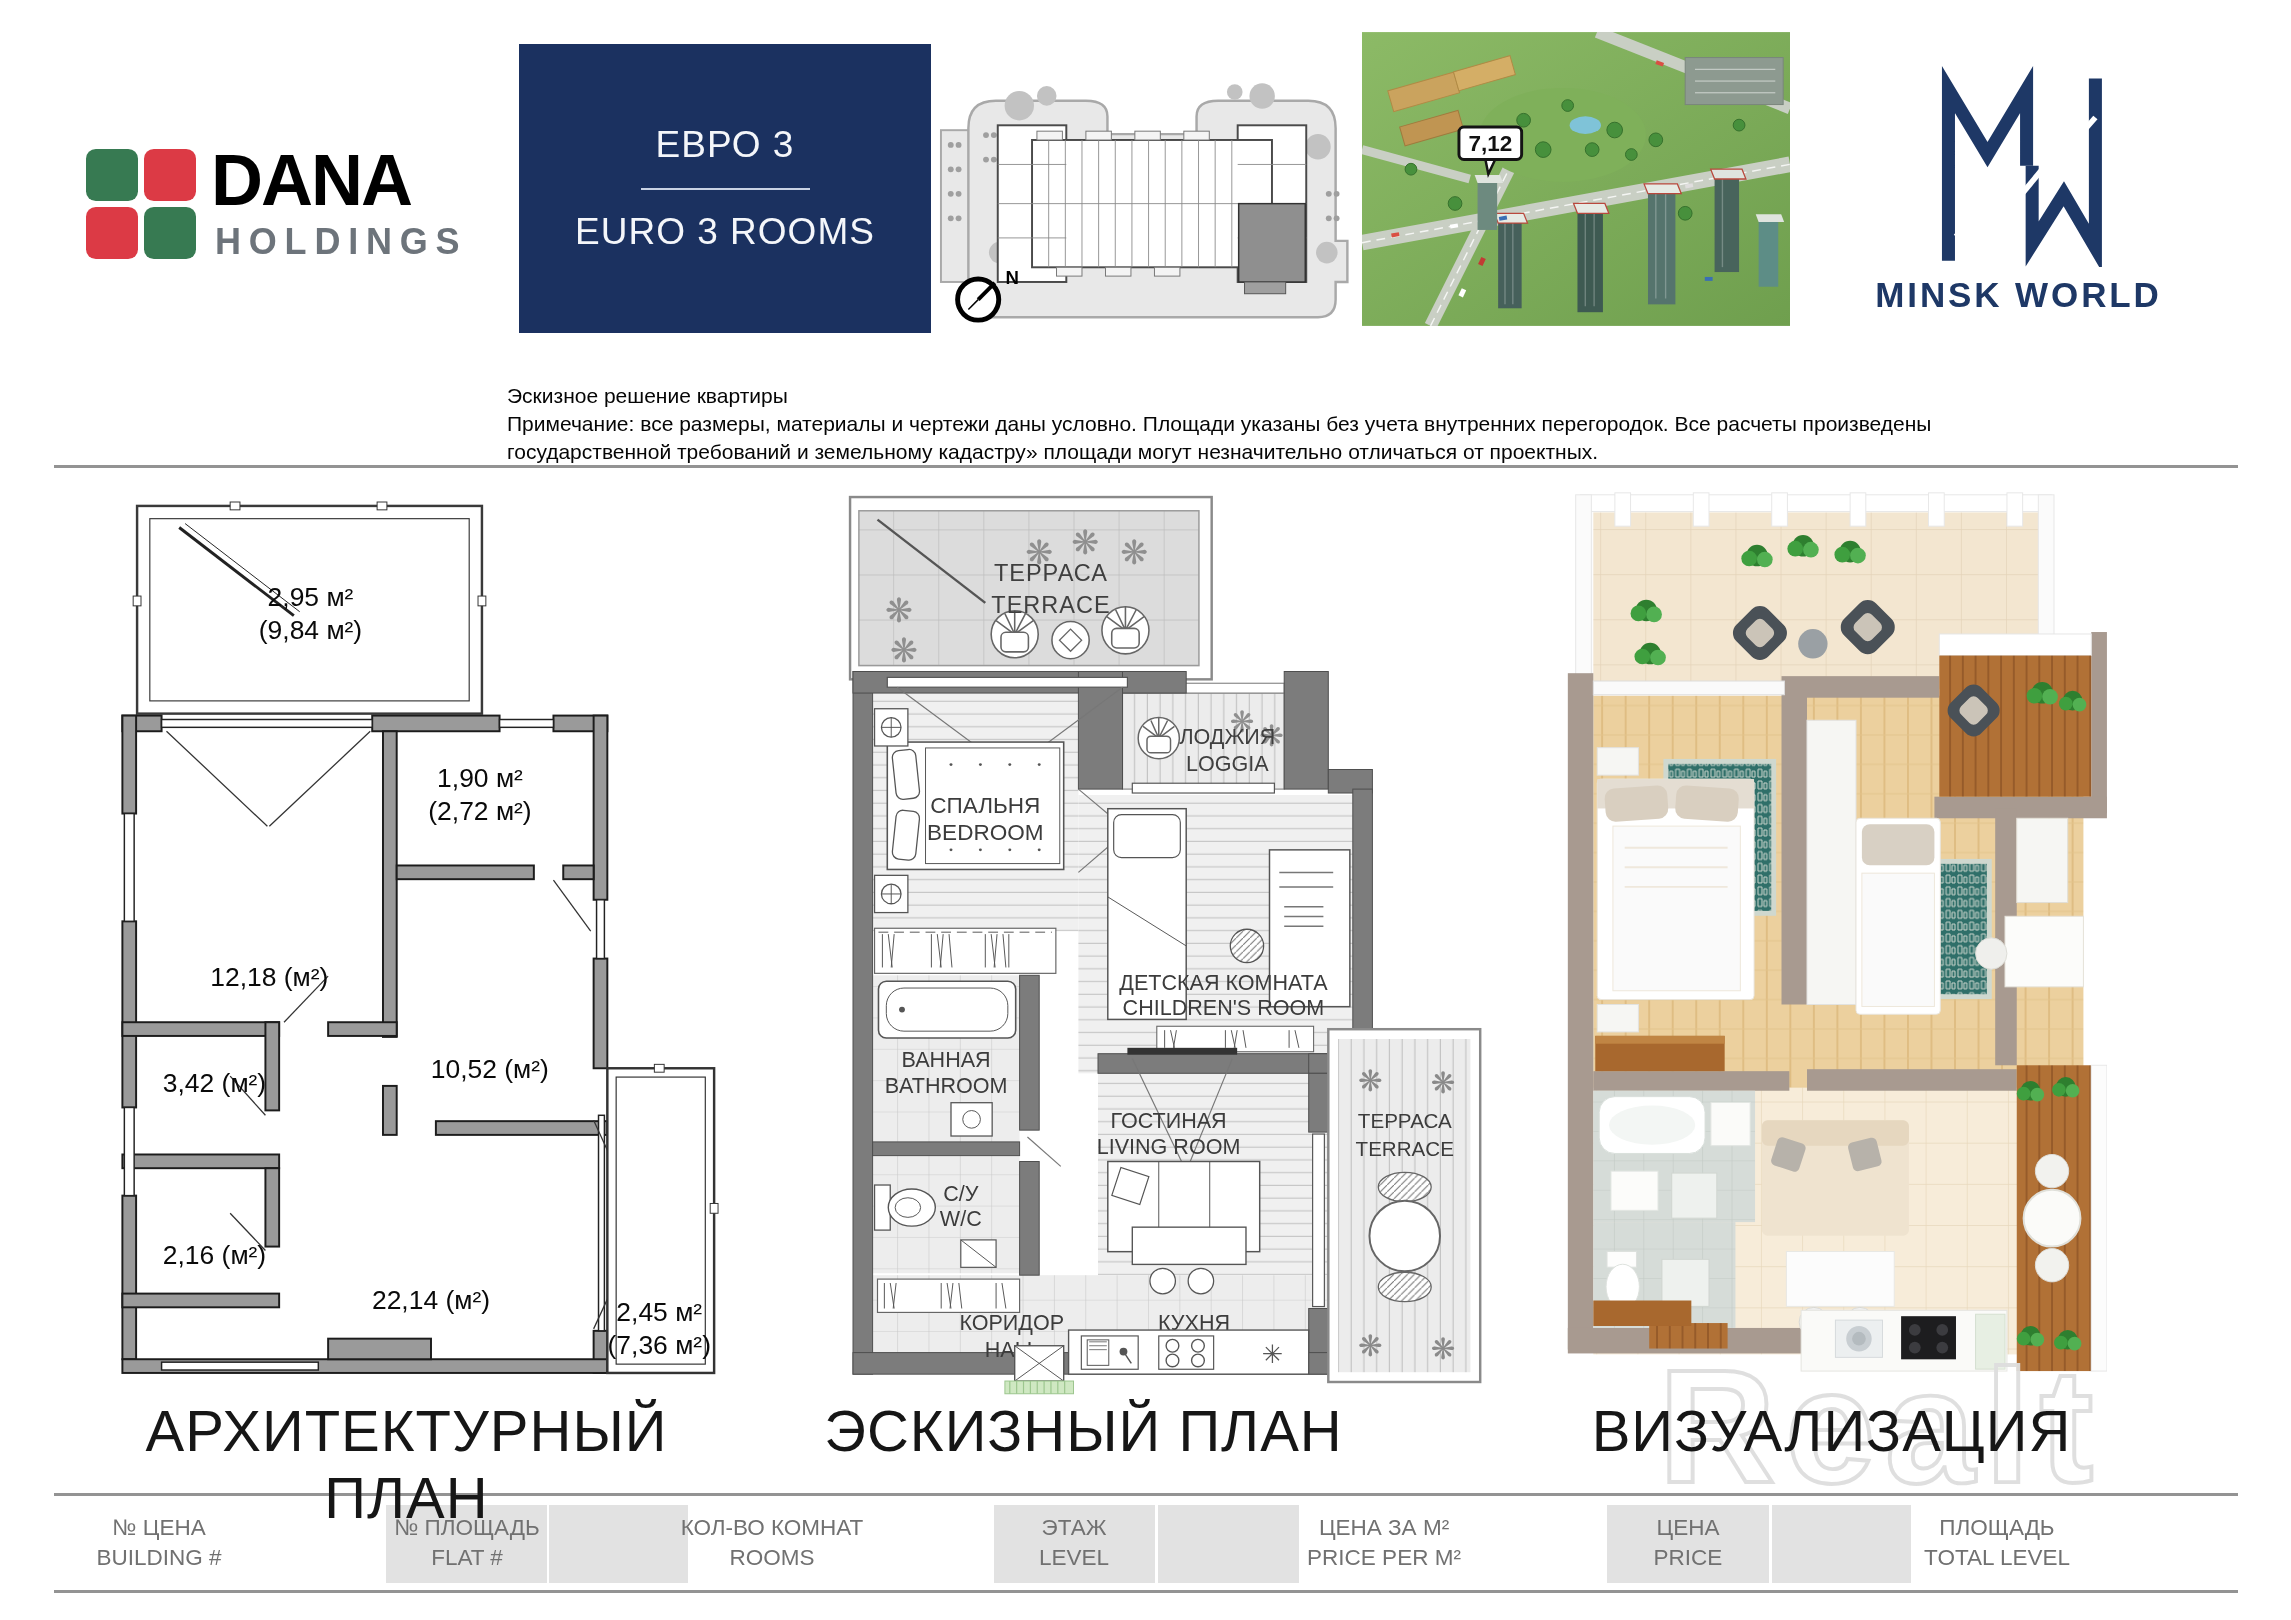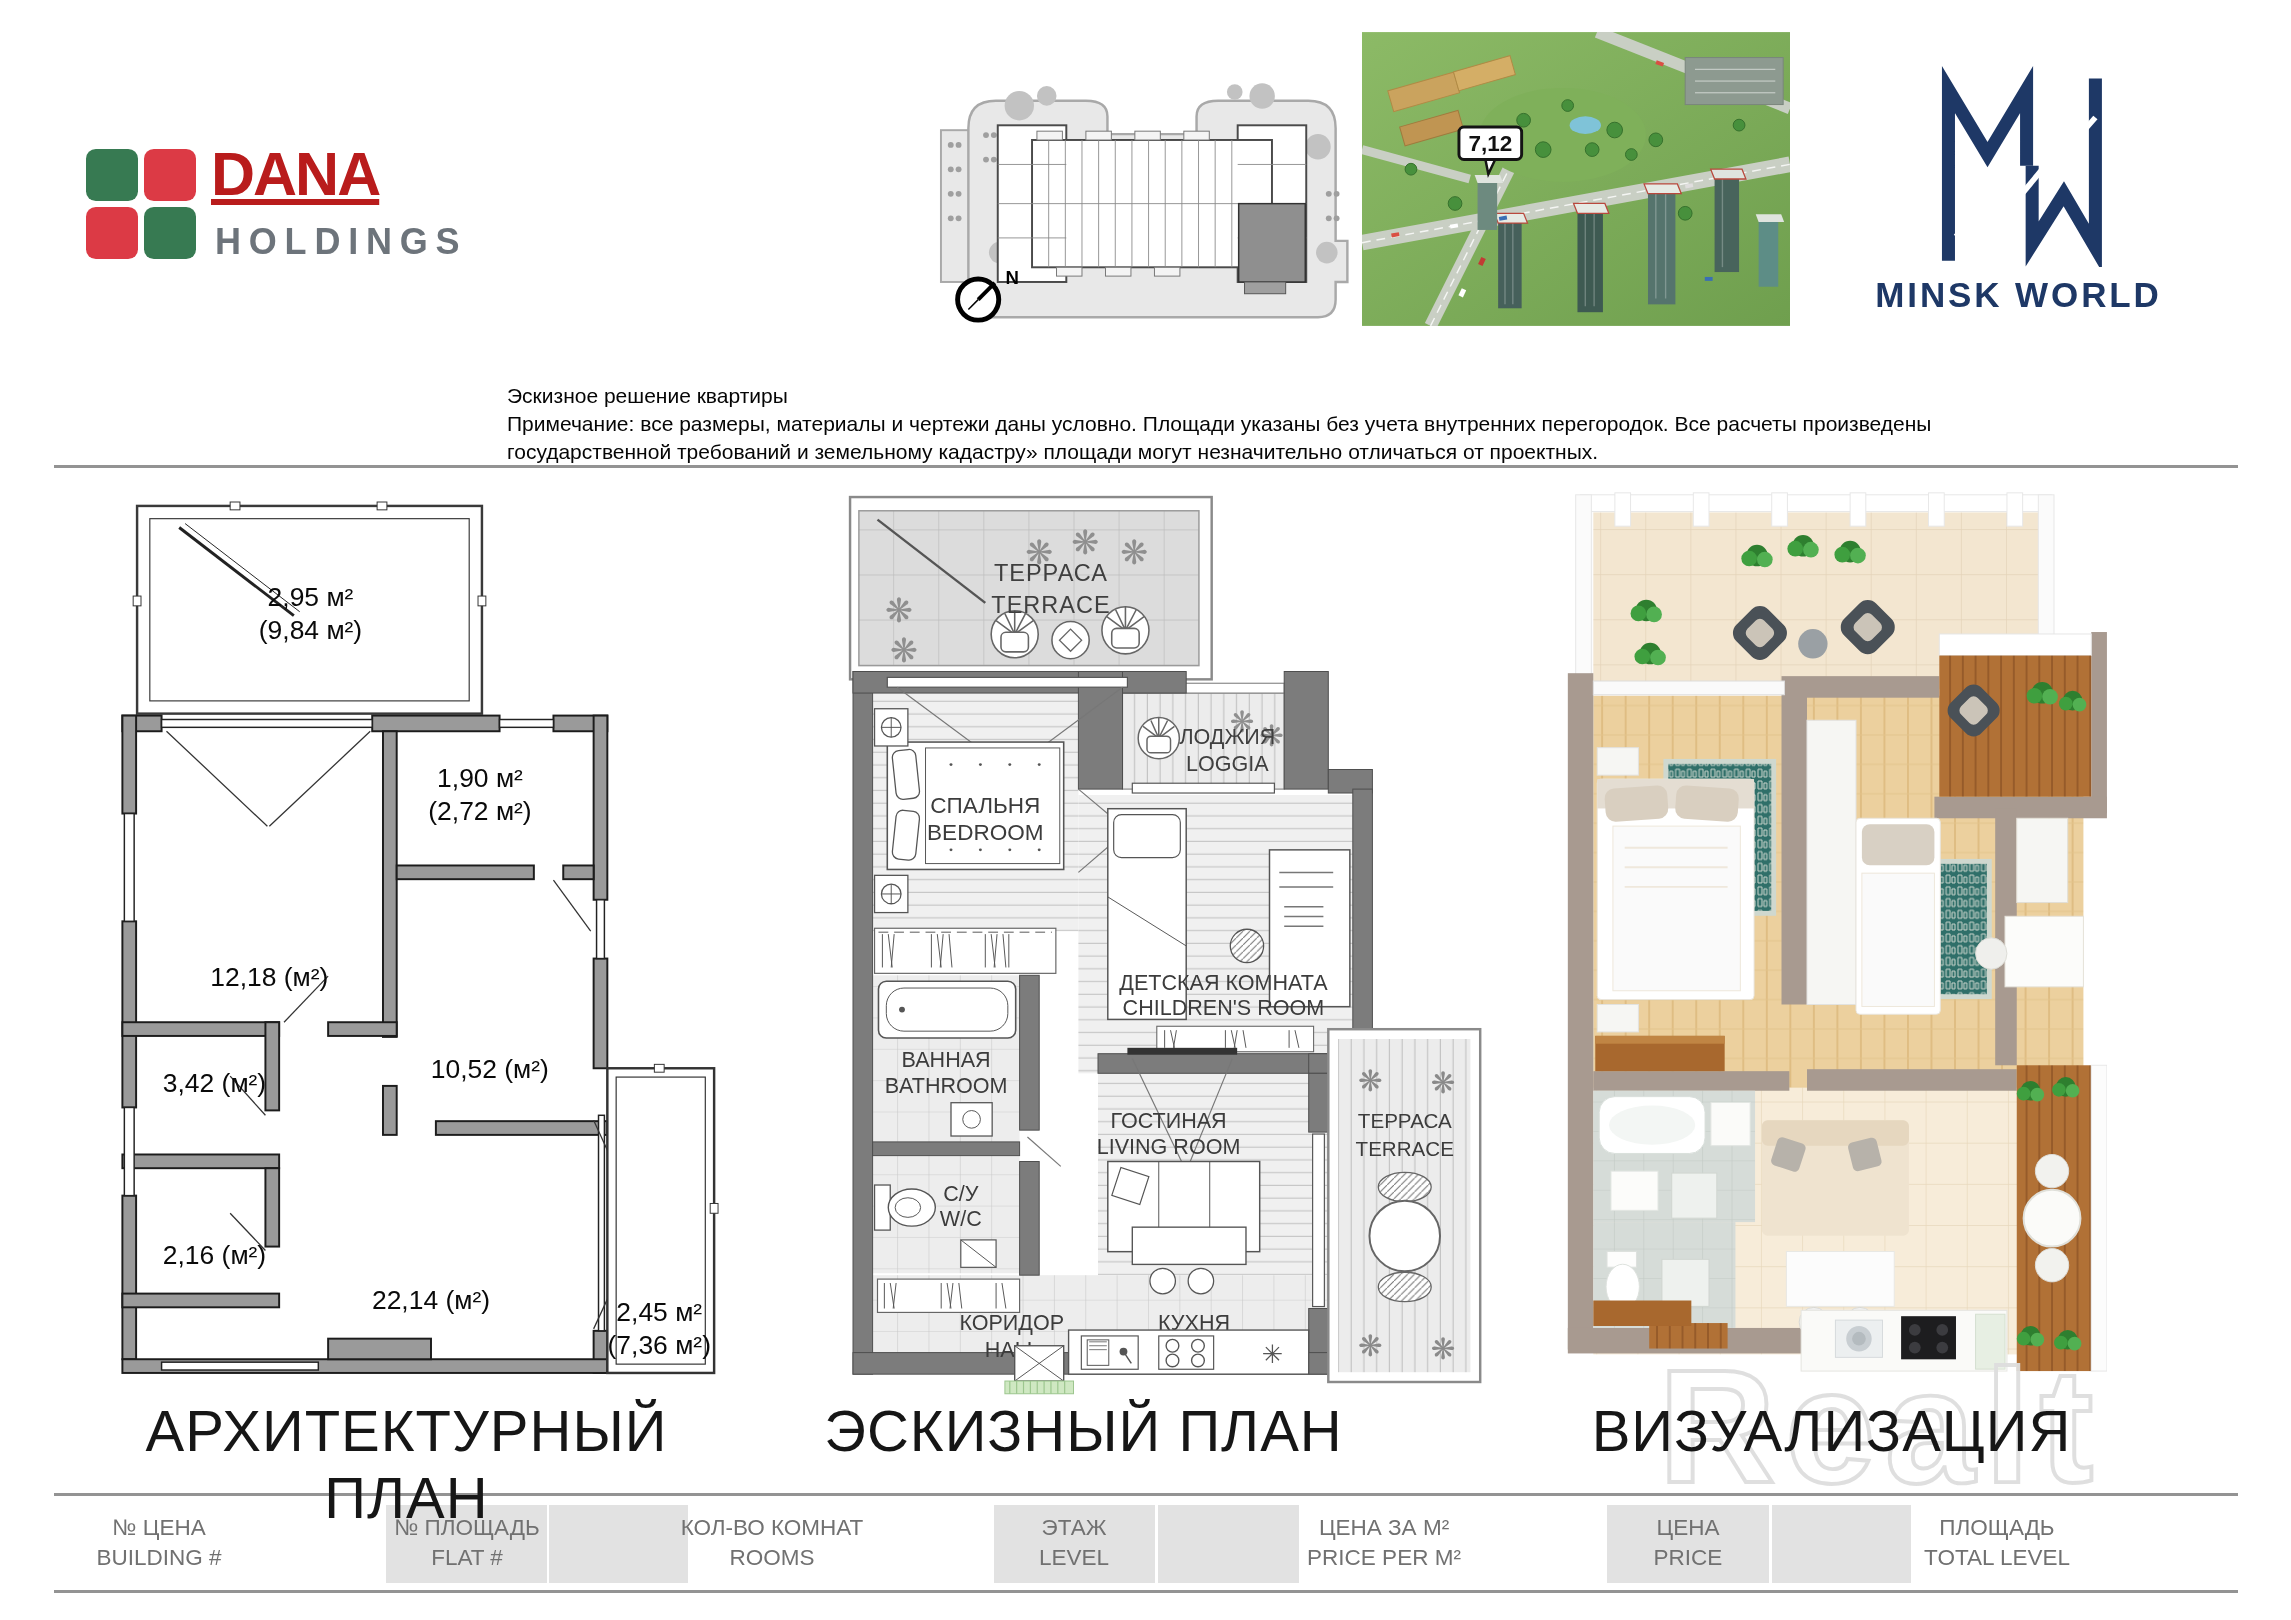--- a/index.html
+++ b/index.html
@@ -2,21 +2,21 @@
 <html><head>
 <meta charset="utf-8">
 <style>
   html,body{margin:0;padding:0;background:#fff;font-family:"Liberation Sans",sans-serif;}
   #app{position:relative;width:2292px;height:1620px;background:#ffffff;overflow:hidden;}
   .abs{position:absolute;}
   
   .dana{left:86px;top:145px;width:431px;height:127px;}
   .dana-squares{left:0;top:3.9px;width:110px;height:110px;display:grid;grid-template-columns:52px 52px;grid-template-rows:52px 52px;gap:5.9px;}
   .sq{border-radius:9.8px;}
-  .dana-word{left:125px;top:-5.9px;font-size:61px;font-weight:700;letter-spacing:-2px;color:#b91c1c;text-decoration:underline;}
+  .dana-word{left:125px;top:-5.9px;font-size:72px;font-weight:700;letter-spacing:-2px;color:#000000;}
   .dana-sub{left:129px;top:76px;font-size:36px;font-weight:700;letter-spacing:7.8px;color:#6d747b;}
   
   .unitbox{left:519px;top:44px;width:412px;height:289px;background:#1b3160;display:flex;flex-direction:column;align-items:center;justify-content:center;}
   .unitbox .t{color:#f4f6fa;font-size:37px;letter-spacing:1px;}
   .unitbox .rule{width:169px;height:2px;background:#c9d2e4;margin:21.6px 0;}
   
   .mw{left:1857px;top:61px;width:323px;height:255px;text-align:center;}
   .mw-word{left:0;top:214px;width:323px;text-align:center;font-size:35px;font-weight:700;letter-spacing:2.9px;color:#1e3866;}
   
   .disc{left:507px;top:382px;width:1705px;font-size:21px;line-height:28px;color:#050505;}
@@ -40,20 +40,25 @@
     <div class="abs dana-squares">
       <div class="sq" style="background:#377a52"></div>
       <div class="sq" style="background:#dc3a45"></div>
       <div class="sq" style="background:#dc3a45"></div>
       <div class="sq" style="background:#377a52"></div>
     </div>
     <div class="abs dana-word">DANA</div>
     <div class="abs dana-sub">HOLDINGS</div>
   </div>
 
+  <div class="abs unitbox">
+    <div class="t">ЕВРО 3</div>
+    <div class="rule"></div>
+    <div class="t">EURO 3 ROOMS</div>
+  </div>
 
   <svg class="abs" style="left:939px;top:37px" width="426" height="299" viewBox="0 0 435 305">
     <rect x="2" y="95" width="34" height="155" fill="#e8e8e8" stroke="#a9a9a9" stroke-width="2"></rect>
     <path d="M30,268 v-175 q0,-28 28,-28 h92 q22,0 22,16 v18 h91 v-18 q0,-16 22,-16 h92 q28,0 28,28 v115 h12 v42 h-12 v18 q0,18 -18,18 h-337 q-20,0 -20,-18 z" fill="#e8e8e8" stroke="#a9a9a9" stroke-width="2.5"></path>
     <g fill="#c2c2c2">
       <circle cx="82" cy="70" r="15"></circle>
         <circle cx="110" cy="60" r="10"></circle>
         <circle cx="330" cy="60" r="13"></circle>
         <circle cx="302" cy="56" r="8"></circle>
         <circle cx="387" cy="112" r="13"></circle>

